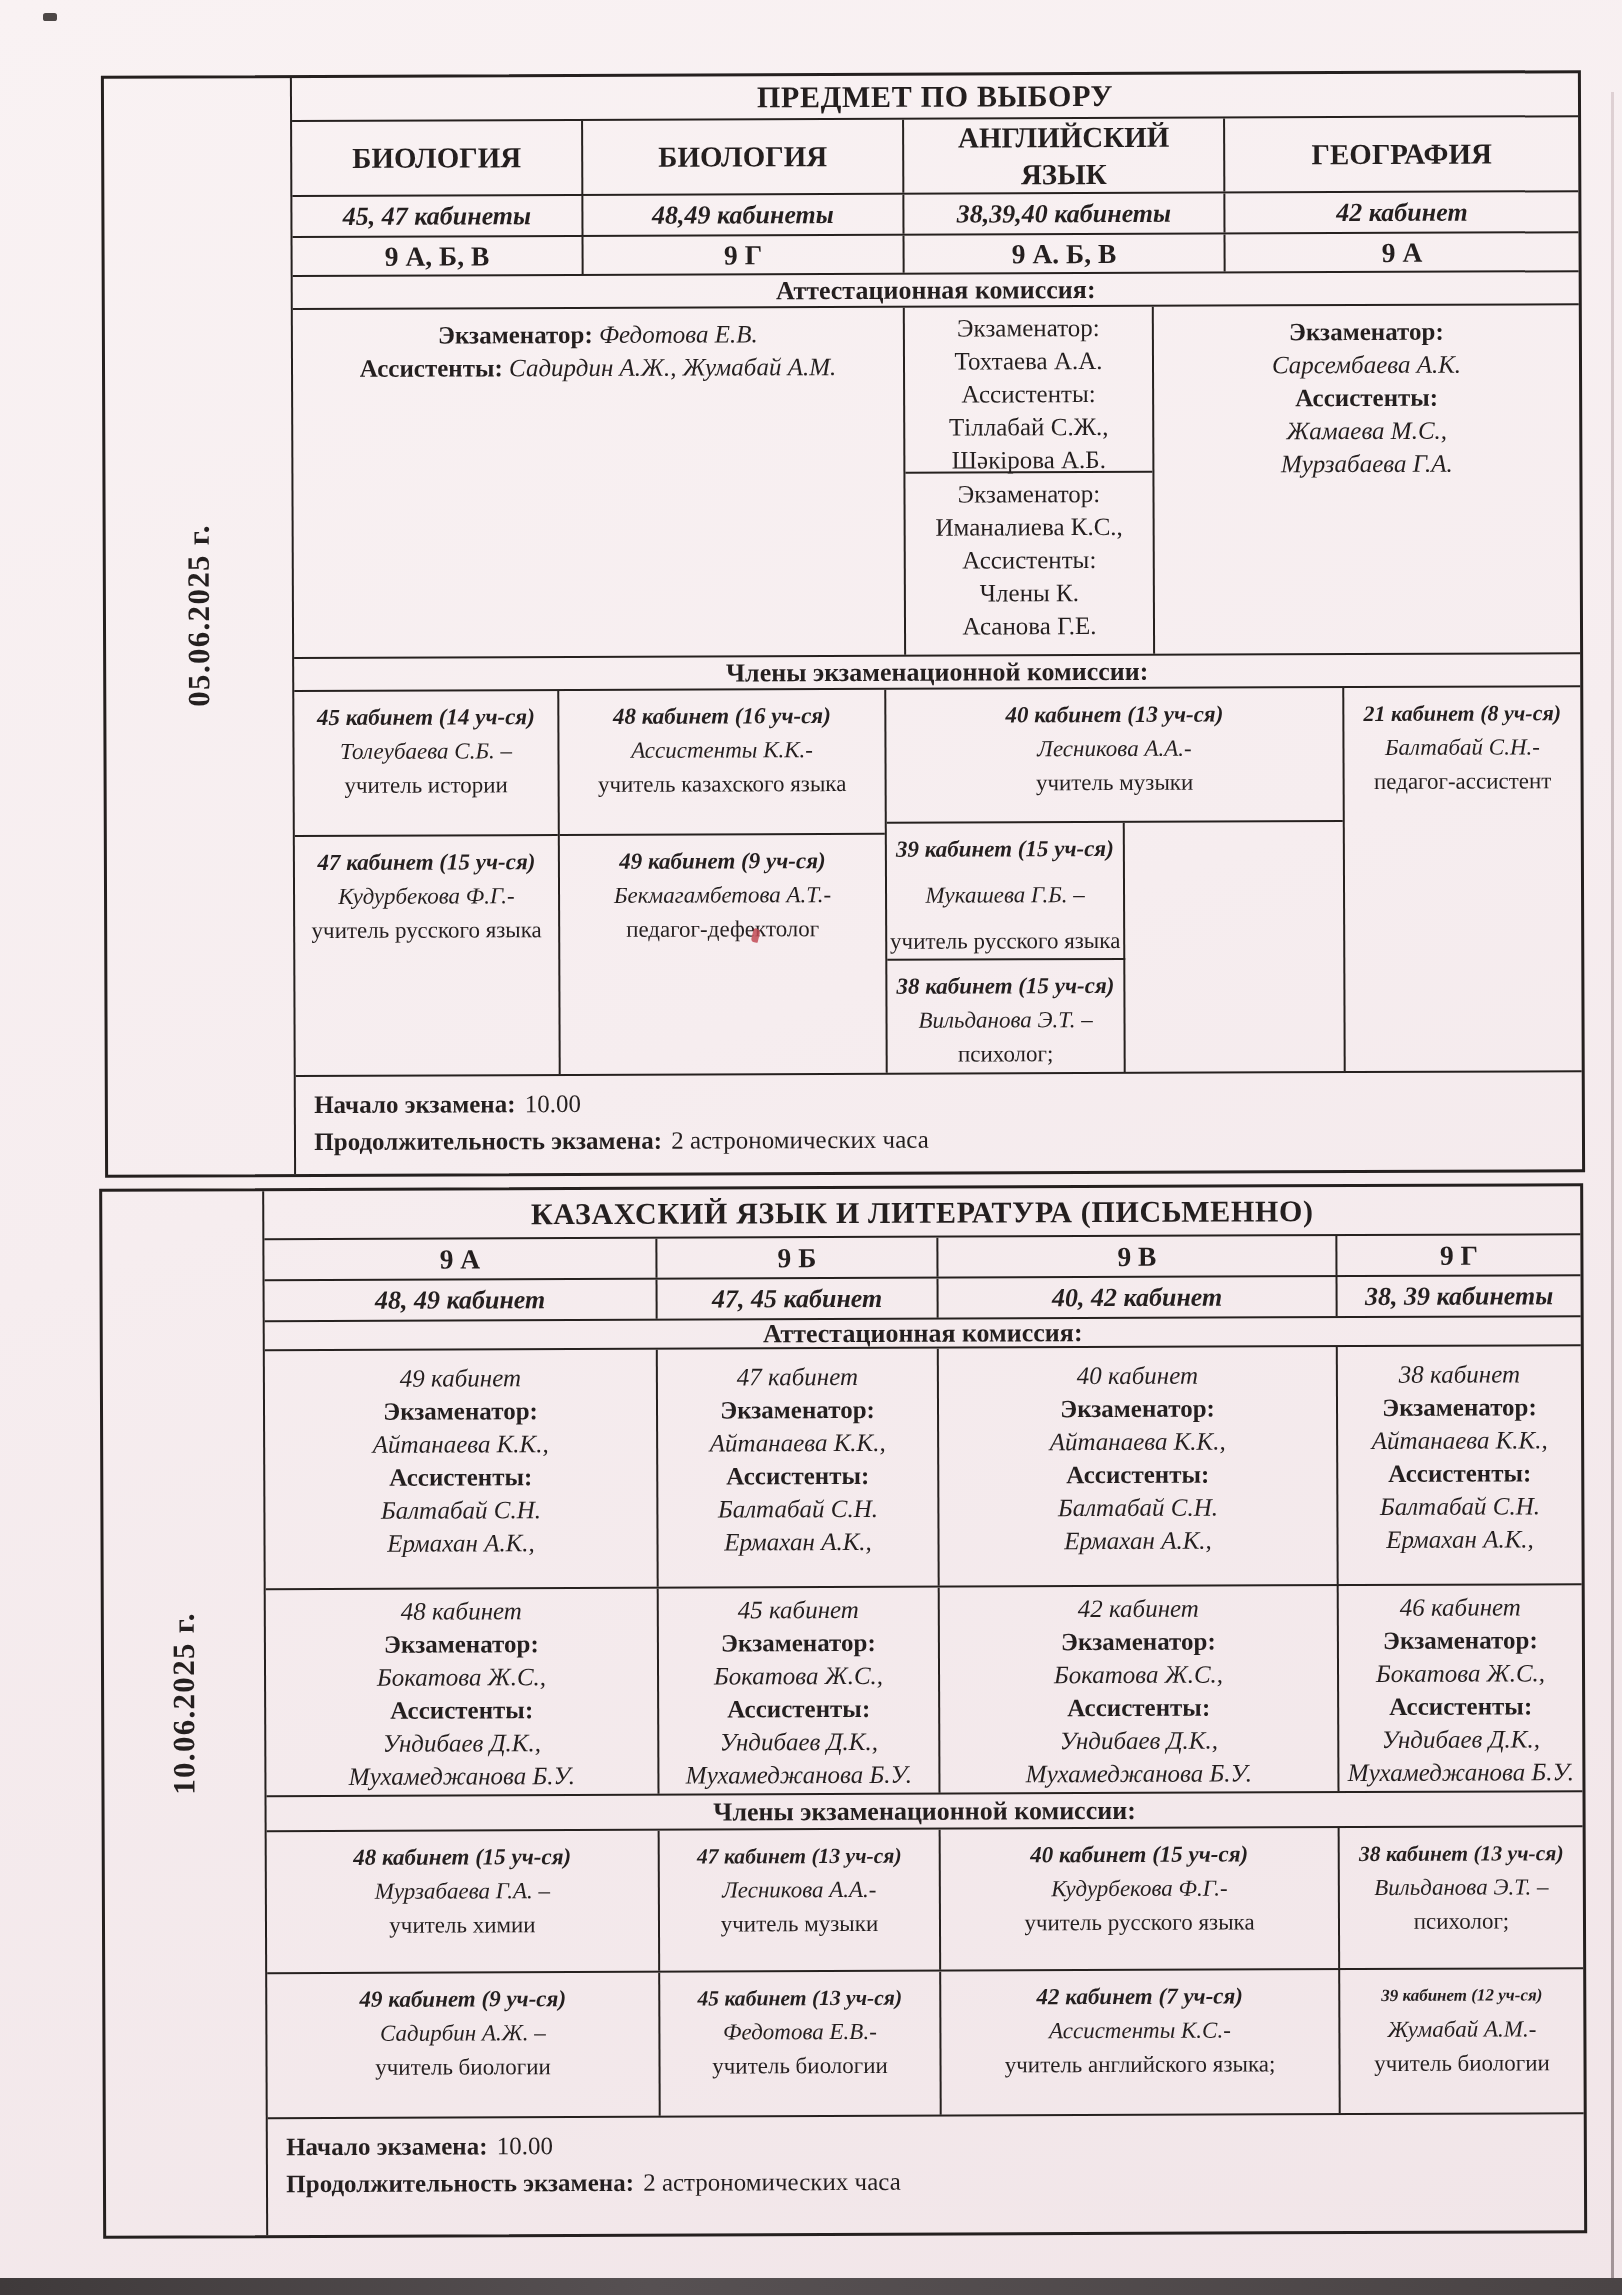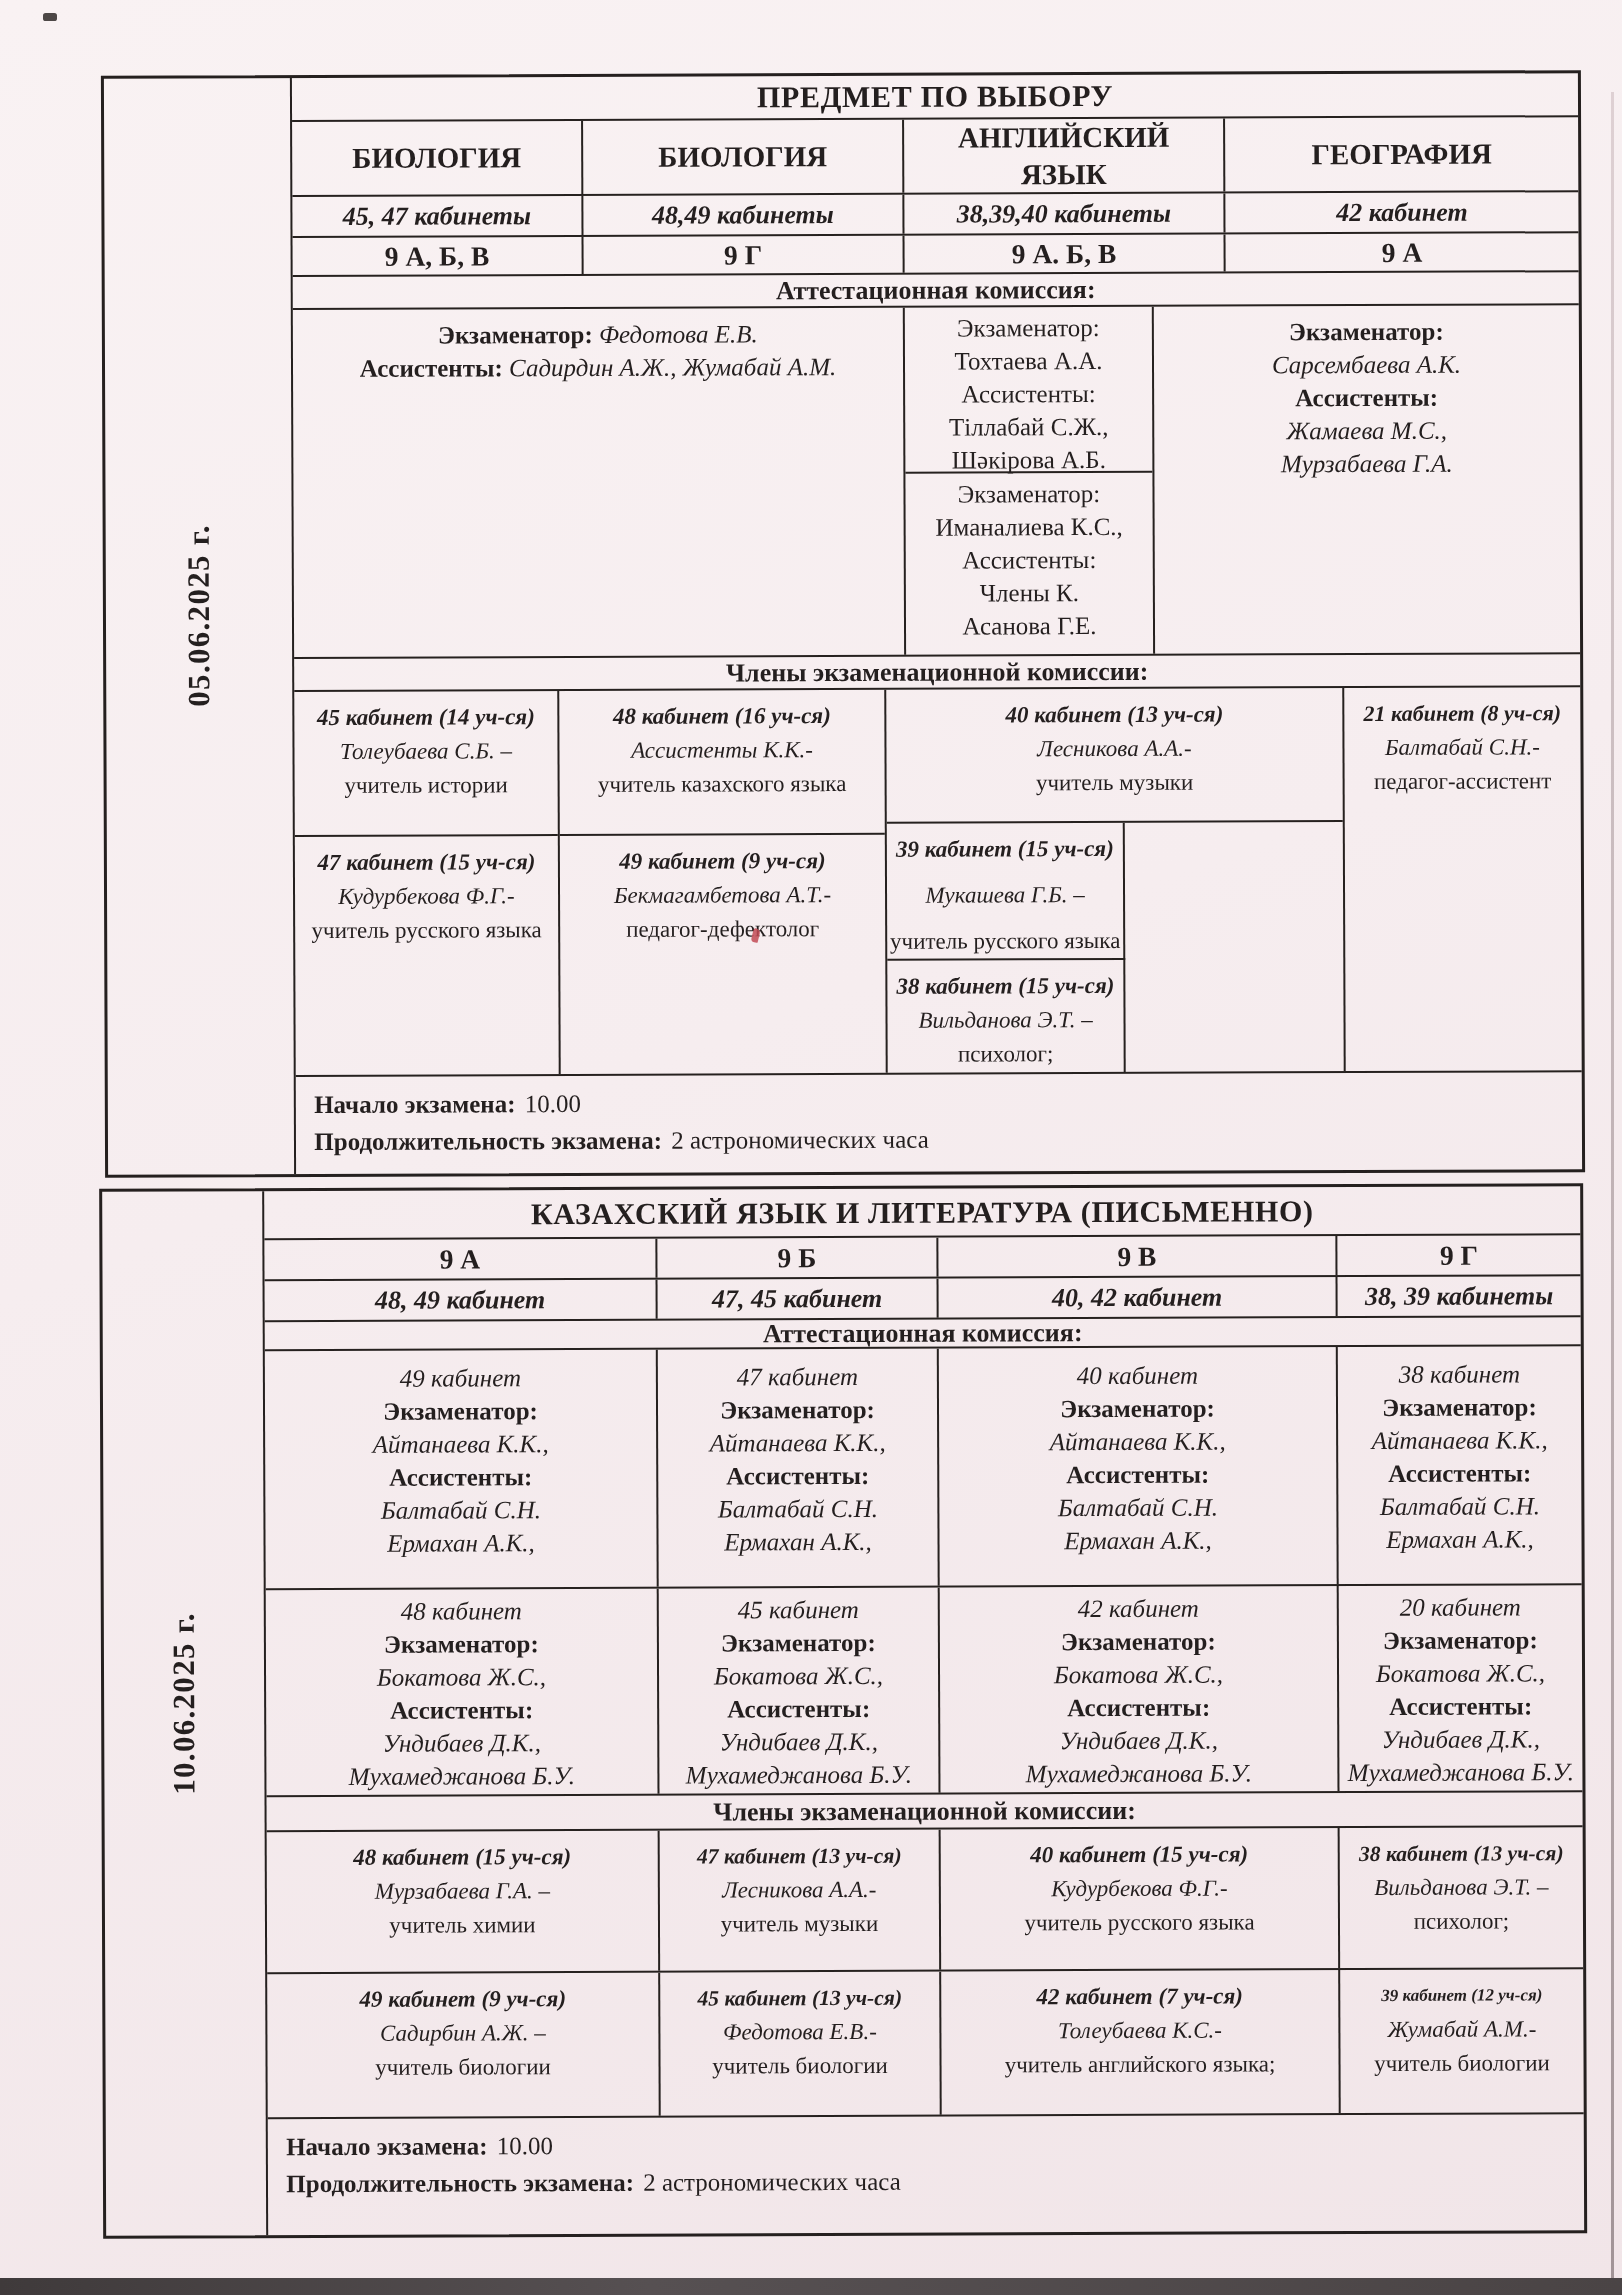--- a/index.html
+++ b/index.html
@@ -287,21 +287,21 @@
         </div>
         <div class="c commcell" style="width:399px;padding-top:5.2px;">
           <span class="i">42 кабинет</span>
           <span class="b">Экзаменатор:</span>
           <span class="i">Бокатова Ж.С.,</span>
           <span class="b">Ассистенты:</span>
           <span class="i">Ундибаев Д.К.,</span>
           <span class="i">Мухамеджанова Б.У.</span>
         </div>
         <div class="c commcell cl" style="padding-top:5.2px;">
-          <span class="i">20 кабинет</span>
+          <span class="i">46 кабинет</span>
           <span class="b">Экзаменатор:</span>
           <span class="i">Бокатова Ж.С.,</span>
           <span class="b">Ассистенты:</span>
           <span class="i">Ундибаев Д.К.,</span>
           <span class="i">Мухамеджанова Б.У.</span>
         </div>
       </div>
 
       <div class="row trow sec-row" style="height:35px;">
         <span>Члены экзаменационной комиссии:</span>
@@ -336,21 +336,21 @@
           <span class="nm">Садирбин А.Ж. –</span>
           <span class="rl">учитель биологии</span>
         </div>
         <div class="c mcell" style="width:281px;">
           <span class="cab" style="font-size:21.6px;">45 кабинет (13 уч-ся)</span>
           <span class="nm">Федотова Е.В.-</span>
           <span class="rl">учитель биологии</span>
         </div>
         <div class="c mcell" style="width:399px;">
           <span class="cab">42 кабинет (7 уч-ся)</span>
-          <span class="nm">Толеубаева К.С.-</span>
+          <span class="nm">Ассистенты К.С.-</span>
           <span class="rl">учитель английского языка;</span>
         </div>
         <div class="c mcell cl">
           <span class="cab" style="font-size:17px;">39 кабинет (12 уч-ся)</span>
           <span class="nm">Жумабай А.М.-</span>
           <span class="rl">учитель биологии</span>
         </div>
       </div>
 
       <div class="row footer-row last">

